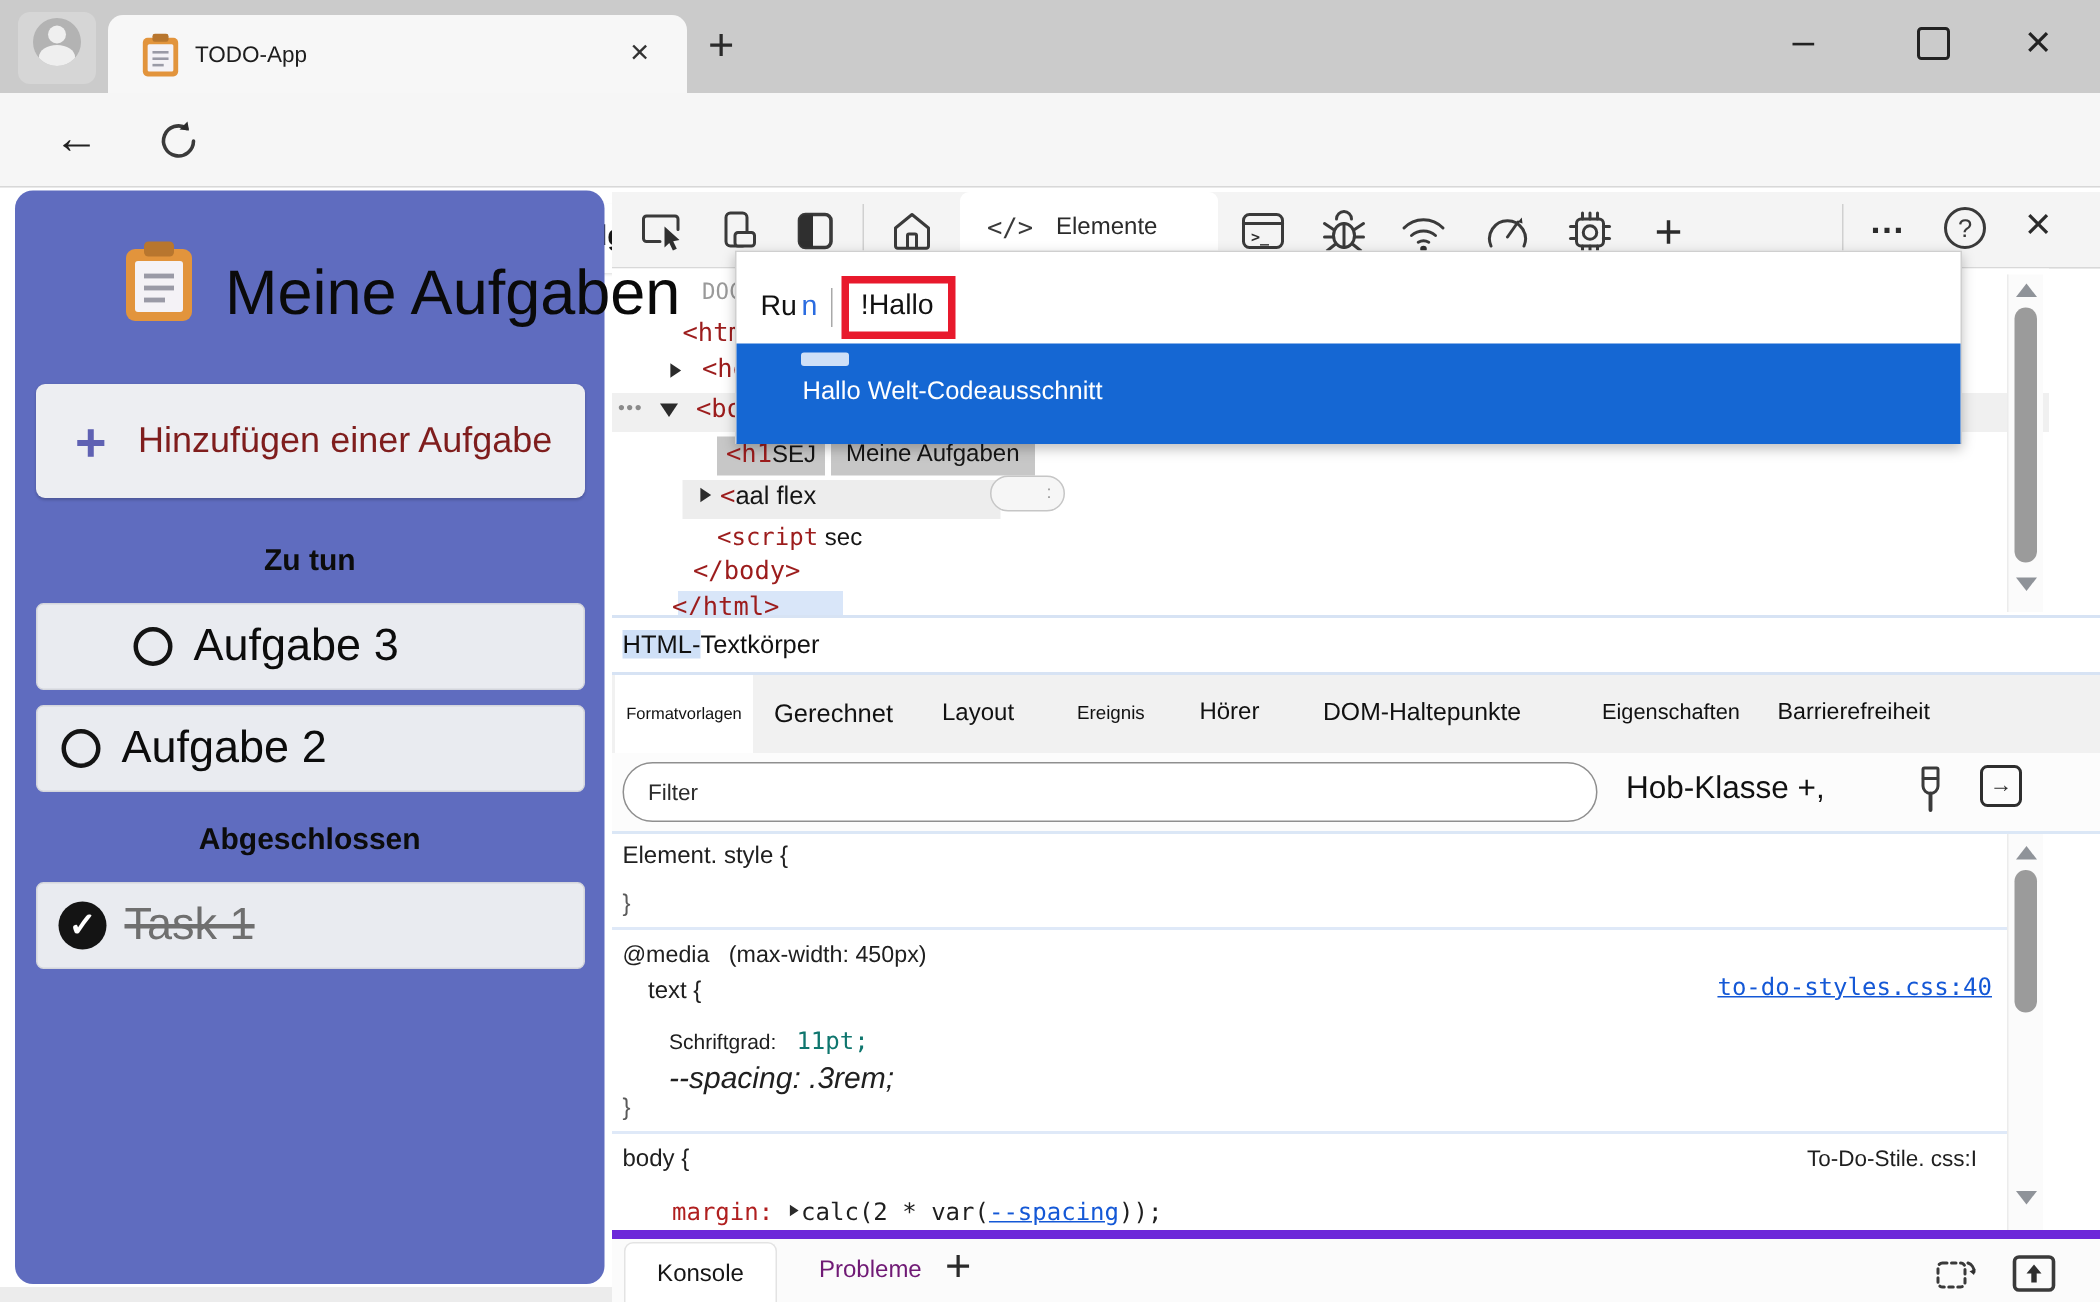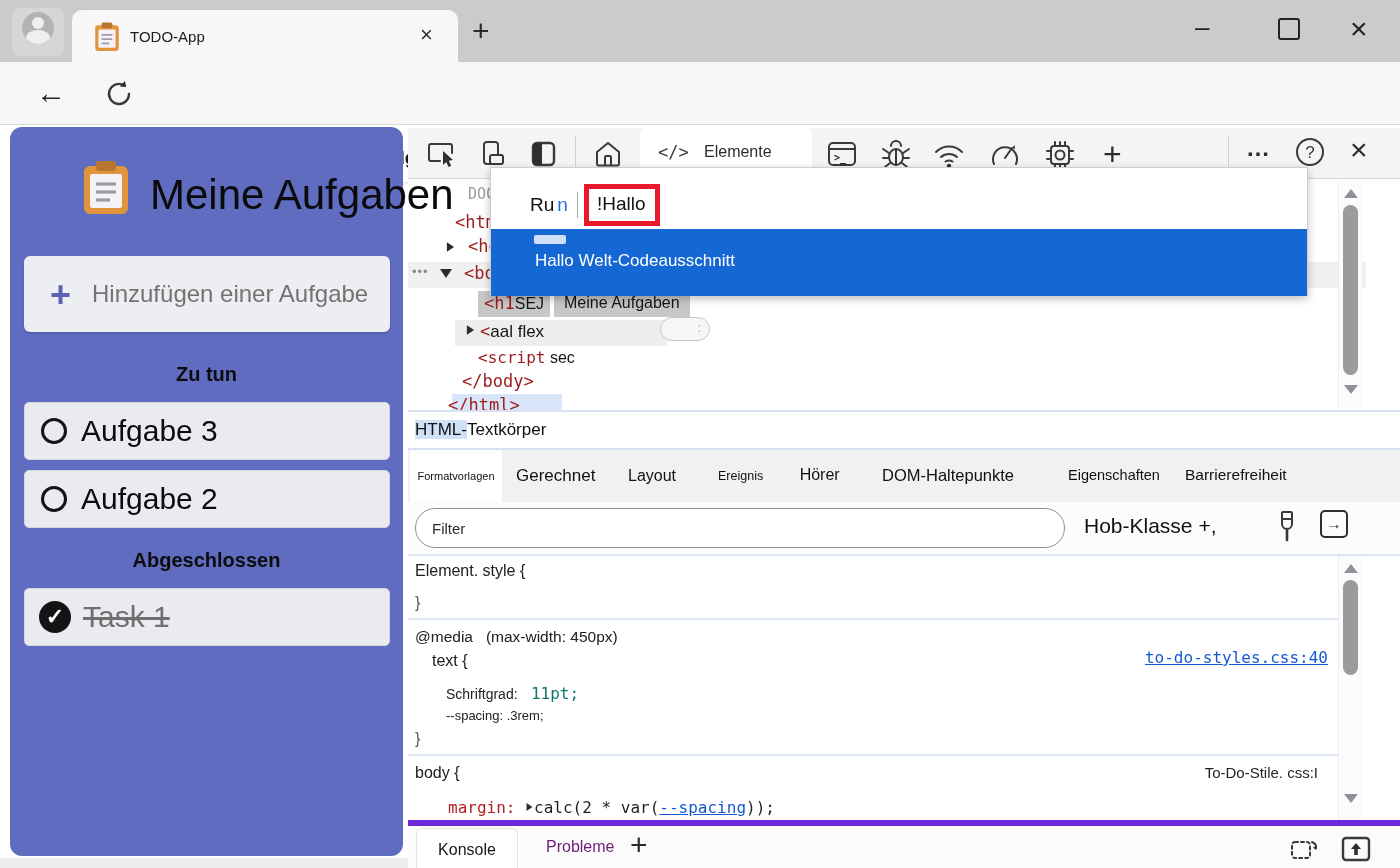--- a/index.html
+++ b/index.html
@@ -92,27 +92,27 @@
       <rect x="7" y="0.5" width="10" height="5" rx="1.5" fill="#b8762e"></rect>
       <rect x="4" y="7" width="16" height="17" rx="1" fill="#f4f2f6"></rect>
       <line x1="7" y1="12" x2="17" y2="12" stroke="#9a9aa6" stroke-width="1.6"></line>
       <line x1="7" y1="16" x2="17" y2="16" stroke="#9a9aa6" stroke-width="1.6"></line>
       <line x1="7" y1="20" x2="14" y2="20" stroke="#9a9aa6" stroke-width="1.6"></line>
     </svg>
     <div class="a" style="left:140px;top:44px;width:360px;font-size:42px;color:#0a0a0a;white-space:nowrap;z-index:6;">Meine Aufgaben</div>
 
     <div class="sbtn" style="top:129px;height:76px;">
       <span class="a" style="left:26px;top:18px;font-size:36px;font-weight:700;color:#5f61b3;">+</span>
-      <span class="a" style="left:68px;top:24px;font-size:24px;color:#737373;white-space:nowrap;">Hinzufügen einer Aufgabe</span>
+      <span class="a" style="left:68px;top:24px;font-size:24px;color:#7f1d1d;white-space:nowrap;">Hinzufügen einer Aufgabe</span>
       <span class="a" style="left:316px;top:18px;width:24px;height:24px;background:#2aa6ef;border-radius:5px;z-index:-1;"></span>
     </div>
 
     <div class="a" style="left:0;top:236px;width:100%;text-align:center;font-size:20px;font-weight:700;color:#0c0c0c;">Zu tun</div>
 
-    <div class="task" style="top:275px;">
+    <div class="task" style="top:275px;padding-left:48px;">
       <span class="radio"></span>
       <span style="font-size:30px;color:#0c0c0c;">Aufgabe 3</span>
     </div>
     <div class="task" style="top:343px;">
       <span class="radio"></span>
       <span style="font-size:30px;color:#0c0c0c;">Aufgabe 2</span>
     </div>
 
     <div class="a" style="left:0;top:422px;width:100%;text-align:center;font-size:20px;font-weight:700;color:#0c0c0c;">Abgeschlossen</div>
 
@@ -246,21 +246,21 @@
   </div>
 
   <div class="a" style="left:408px;top:556px;width:958px;height:264px;background:#fff;overflow:hidden;">
     <div class="a" style="left:7px;top:6px;font-size:16px;color:#202020;">Element. style {</div>
     <div class="a" style="left:7px;top:38px;font-size:16px;color:#5a5a5a;">}</div>
     <div class="a divline" style="left:0;top:62px;width:930px;"></div>
     <div class="a" style="left:7px;top:72px;font-size:15.5px;color:#202020;"><span>@media</span>&nbsp;&nbsp;&nbsp;<span>(max-width: 450px)</span></div>
     <div class="a" style="left:24px;top:96px;font-size:16px;color:#202020;">text {</div>
     <div class="a mono" style="right:38px;top:92px;font-size:16px;color:#1458d6;text-decoration:underline;">to-do-styles.css:40</div>
     <div class="a" style="left:38px;top:128px;"><span style="font-size:14px;color:#202020;">Schriftgrad:</span>&nbsp;&nbsp;&nbsp;<span class="mono" style="font-size:16px;color:#0f766e;">11pt;</span></div>
-    <div class="a" style="left:38px;top:152px;font-size:13px;color:#202020;">--spacing: .3rem;</div>
+    <div class="a" style="left:38px;top:152px;font-size:20px;color:#202020;font-style:italic;">--spacing: .3rem;</div>
     <div class="a" style="left:7px;top:174px;font-size:16px;color:#5a5a5a;">}</div>
     <div class="a divline" style="left:0;top:198px;width:930px;"></div>
     <div class="a" style="left:7px;top:208px;font-size:16px;color:#202020;">body {</div>
     <div class="a" style="right:48px;top:208px;font-size:15px;color:#1f1f1f;">To-Do-Stile. css:I</div>
     <div class="a mono" style="left:40px;top:242px;font-size:16px;white-space:nowrap;"><span style="color:#b01f1f;">margin:</span> <span class="arrow-blk" style="transform:scale(.65);"></span><span style="color:#1f1f1f;">calc(2 * var(</span><span style="color:#1458d6;text-decoration:underline;">--spacing</span><span style="color:#1f1f1f;">));</span></div>
 
     <div class="a dtscroll" style="left:930px;top:0;width:24px;height:264px;">
       <div class="tri-up" style="position:absolute;left:5px;top:8px;"></div>
       <div class="thumb" style="top:24px;height:95px;"></div>
       <div class="tri-dn" style="position:absolute;left:5px;top:238px;"></div>
@@ -277,21 +277,21 @@
       <path d="M28 14 l-3 -2.5 4 -1.5 z" fill="#2f2f2f"></path>
     </svg>
     <svg class="a" style="left:932px;top:8px;" width="32" height="30" viewBox="0 0 32 30">
       <rect x="3" y="4" width="26" height="22" rx="3" class="ico" style="stroke-width:2.4"></rect>
       <path d="M16 9 l5 6 h-3.2 v6 h-3.6 v-6 H11 z" fill="#2f2f2f"></path>
     </svg>
   </div>
   <div class="a" style="left:0;top:858px;width:1400px;height:10px;background:#ececec;"></div>
 
   <div class="a popup">
-    <div class="a" style="left:39px;top:16px;display:flex;align-items:center;">
+    <div class="a" style="left:16px;top:16px;display:flex;align-items:center;">
       <span style="font-size:19px;color:#111;">Ru</span>
       <span style="font-size:19px;color:#2b6ce0;margin-left:3px;">n</span>
       <span style="width:1px;height:26px;background:#a9a9a9;margin-left:9px;"></span>
       <span class="redbox" style="font-size:19px;color:#111;">!Hallo</span>
     </div>
     <div class="bluerow">
       <span style="position:absolute;left:43px;top:6px;width:32px;height:9px;background:#cfe0f7;border-radius:2px;"></span>
       <span style="position:absolute;left:44px;top:22px;font-size:17px;color:#fff;">Hallo Welt-Codeausschnitt</span>
     </div>
   </div>

